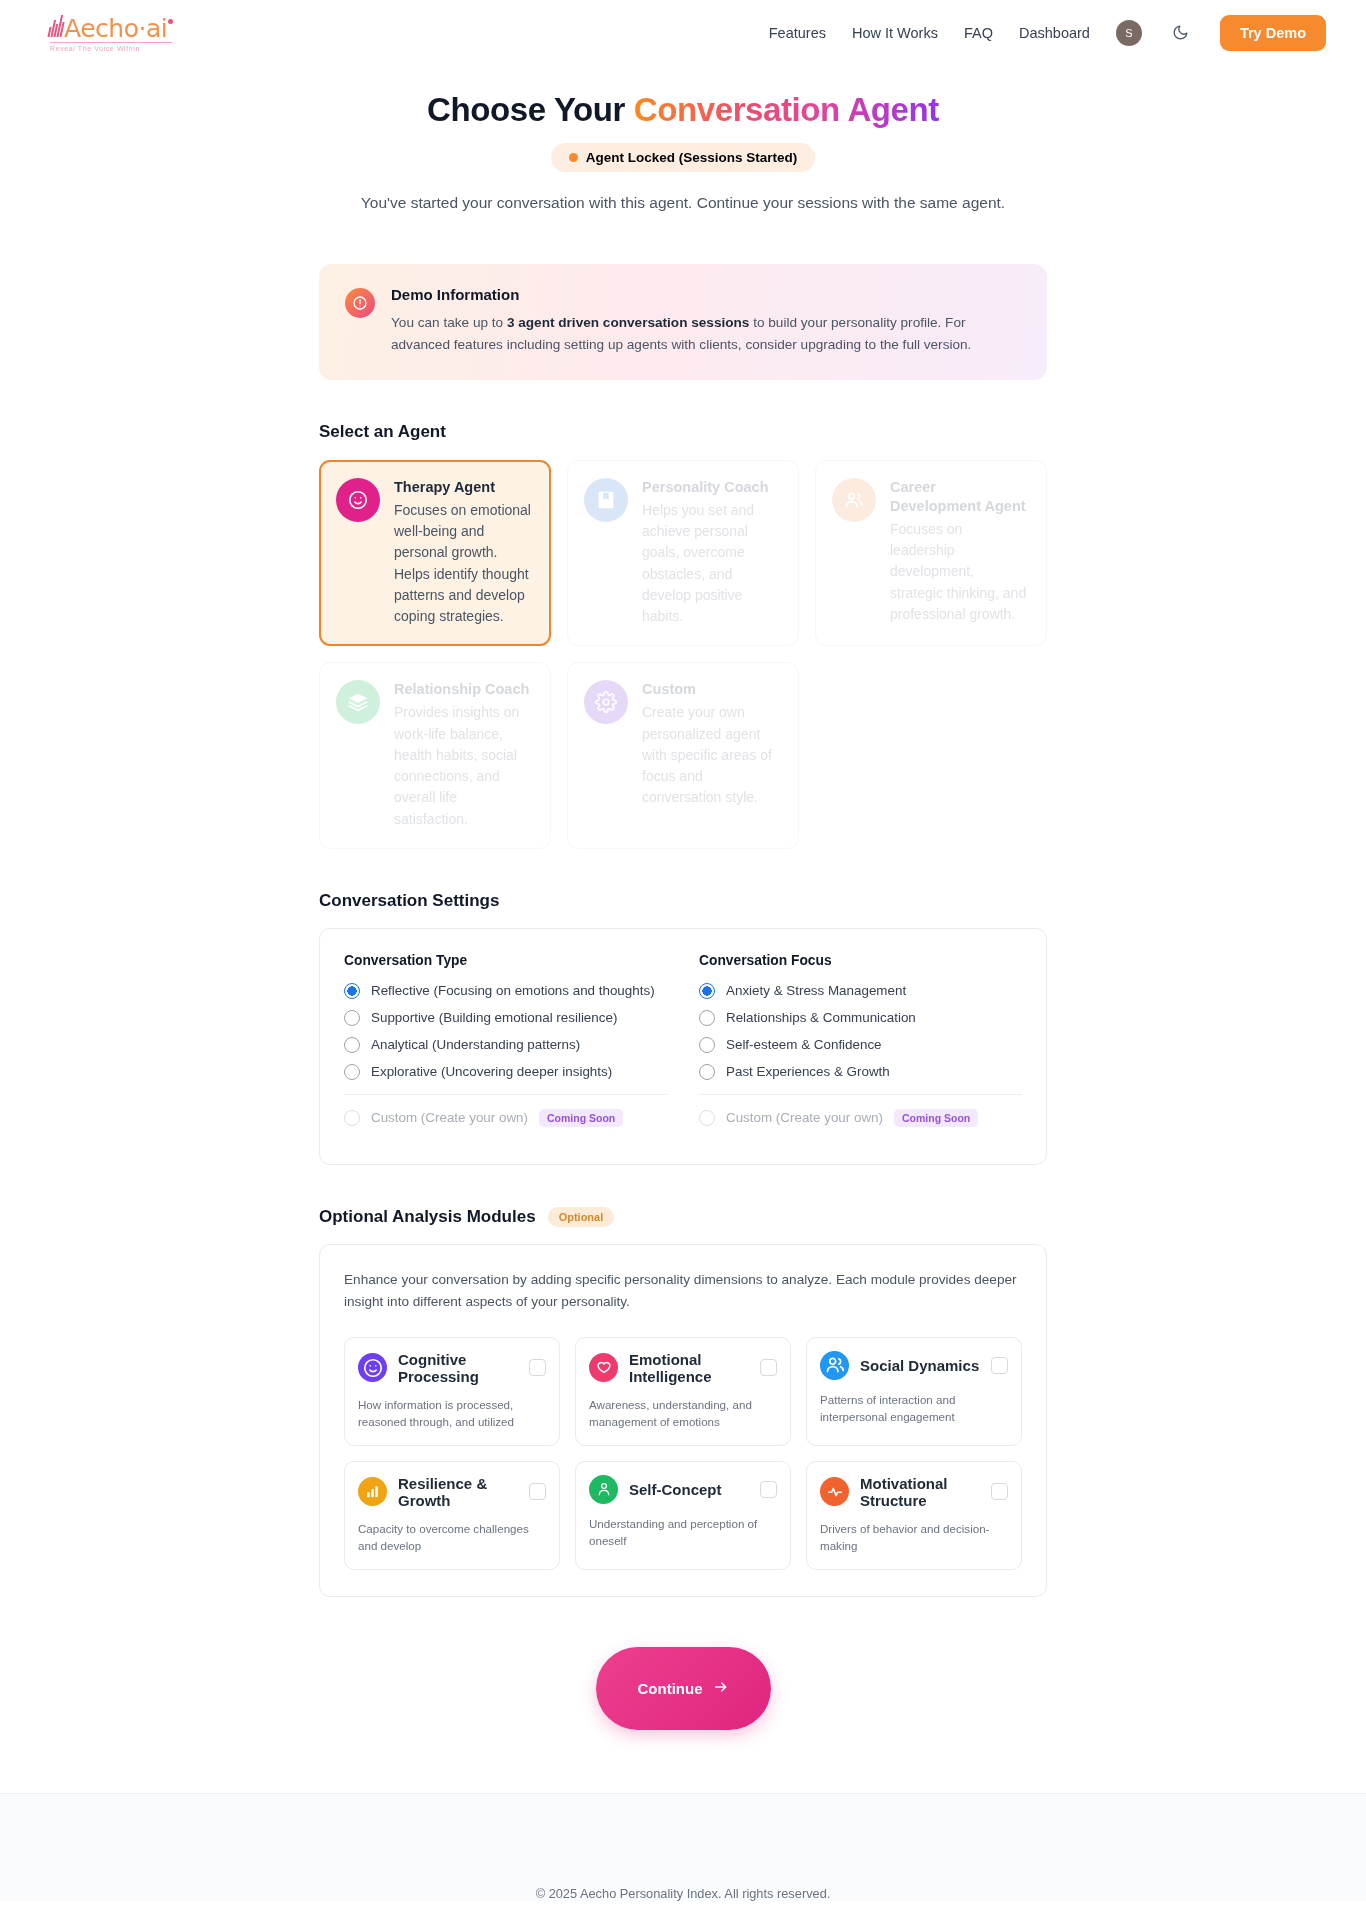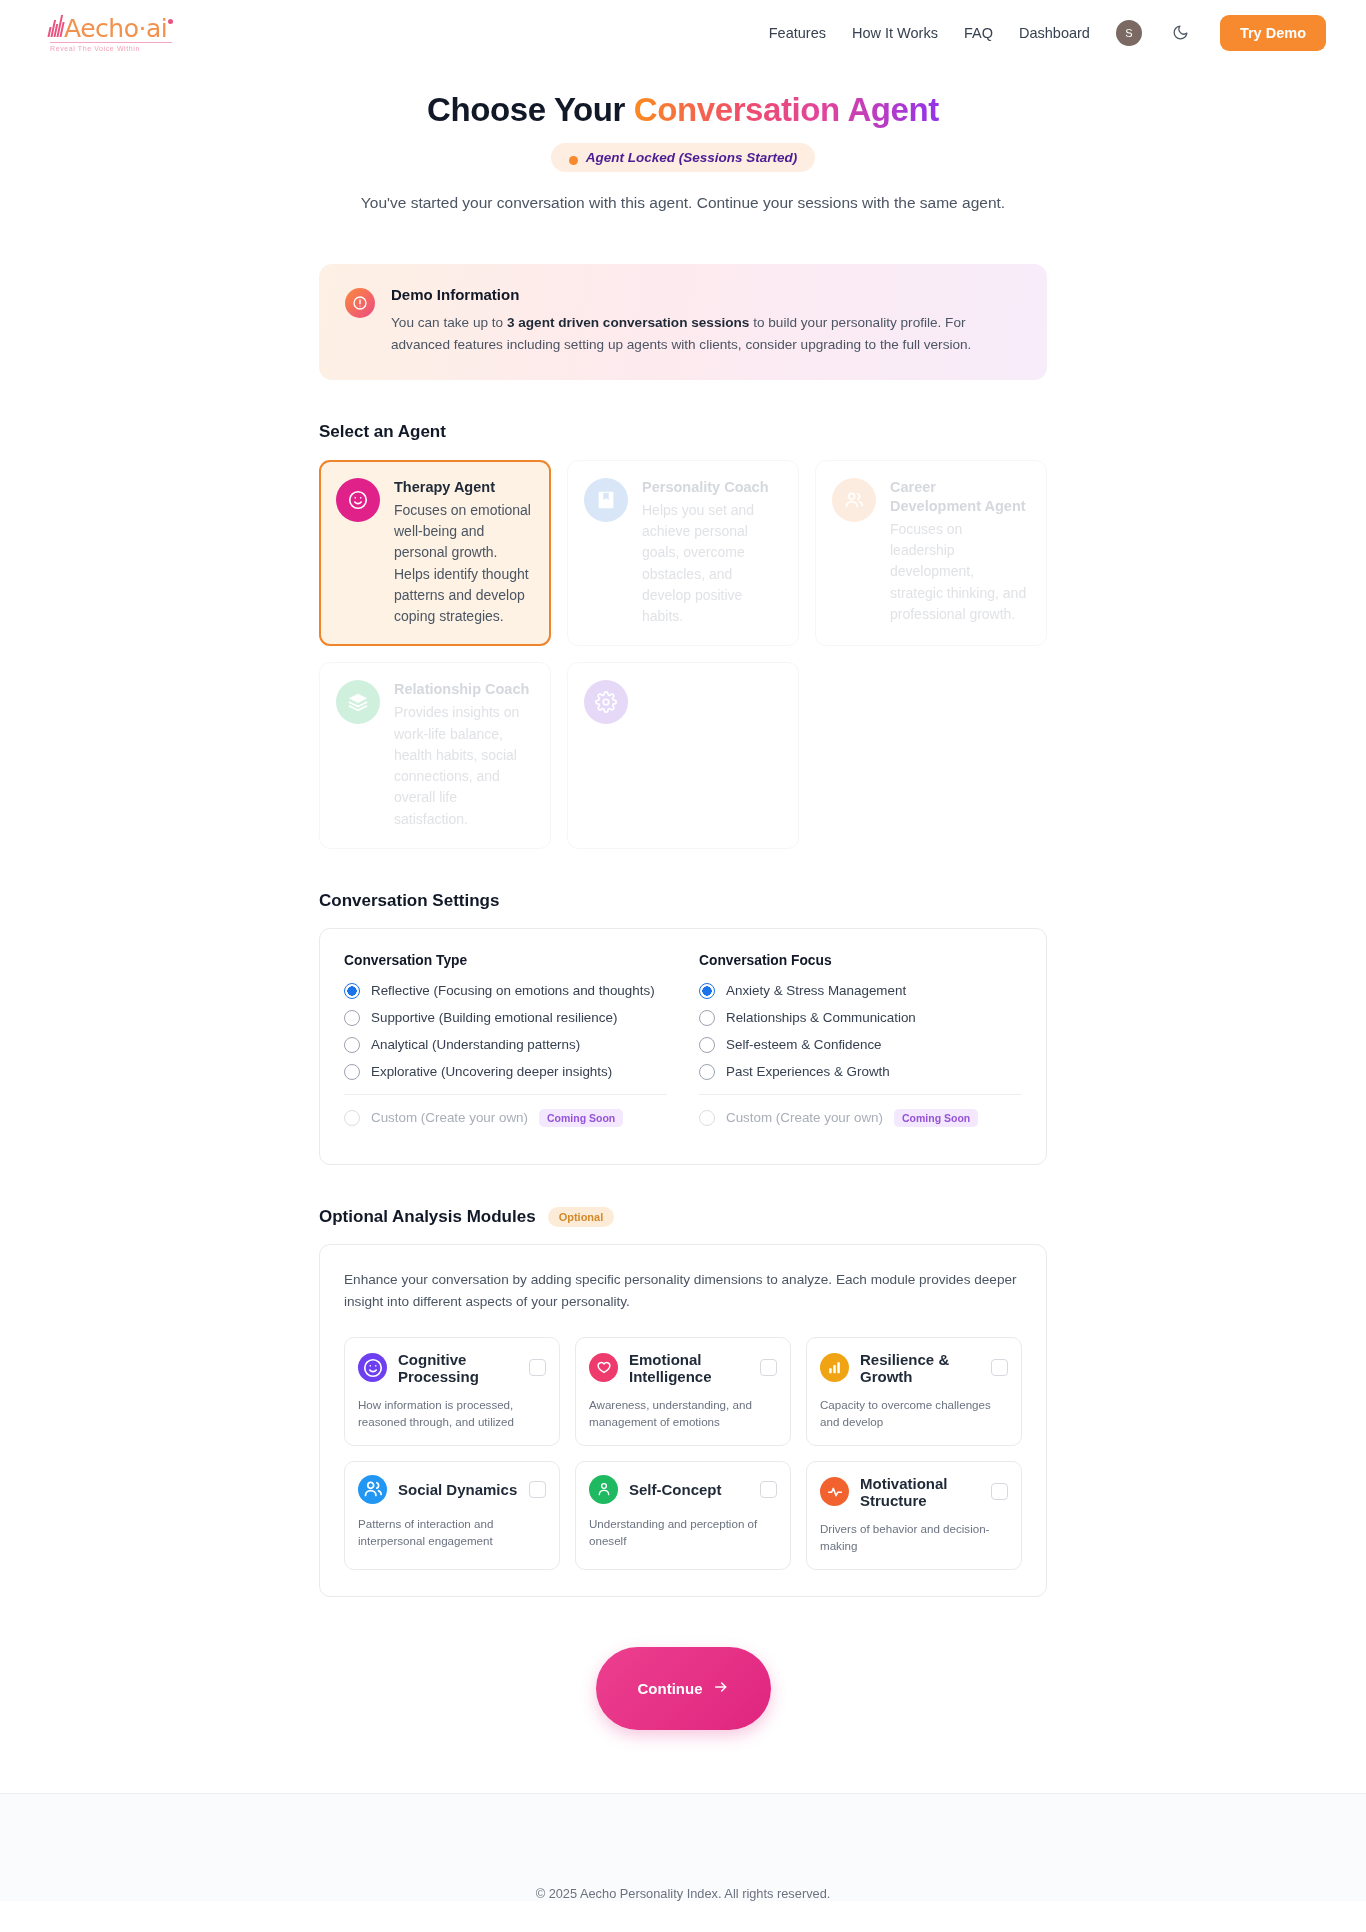--- a/index.html
+++ b/index.html
@@ -79,24 +79,24 @@
     letter-spacing: -0.4px;
     color: #111827;
     margin-top: 14px;
   }
   .title .grad {
     background: linear-gradient(90deg, #fb8a1e 0%, #ef4e6a 35%, #e0459b 62%, #9333ea 100%);
     -webkit-background-clip: text; background-clip: text; color: transparent;
   }
   .lock-badge {
     margin: 14px auto 0;
-    display: inline-flex; align-items: flex-end; gap: 8px;
-    background: #fdeee1; color: #4c1d95;
+    display: inline-flex; align-items: center; gap: 8px;
+    background: #fdeee1; color: #000000;
     border-radius: 999px; padding: 7px 18px;
-    font-size: 13.5px; font-weight: 600; font-style: italic;
+    font-size: 13.5px; font-weight: 600;
   }
   .lock-badge .dot { width: 9px; height: 9px; border-radius: 50%; background: #f7892e; }
   .badge-row { text-align: center; }
   .subtitle {
     text-align: center; margin-top: 22px;
     font-size: 15.5px; color: #4b5563;
   }
 
   .container { width: 728px; margin: 0 auto; }
 
@@ -356,20 +356,24 @@
             <div class="agent-desc">Provides insights on work-life balance, health habits, social connections, and overall life satisfaction.</div>
           </div>
         </div>
         <div class="agent-card dim">
           <div class="agent-ico" style="background:#c5a5ef">
             <svg width="22" height="22" viewBox="0 0 24 24" fill="none" stroke="currentColor" stroke-width="1.9" stroke-linecap="round" stroke-linejoin="round">
               <circle cx="12" cy="12" r="3"></circle>
               <path d="M19.4 15a1.6 1.6 0 0 0 .3 1.8l.1.1a2 2 0 1 1-2.8 2.8l-.1-.1a1.6 1.6 0 0 0-1.8-.3 1.6 1.6 0 0 0-1 1.5V21a2 2 0 1 1-4 0v-.1A1.6 1.6 0 0 0 9 19.4a1.6 1.6 0 0 0-1.8.3l-.1.1a2 2 0 1 1-2.8-2.8l.1-.1a1.6 1.6 0 0 0 .3-1.8 1.6 1.6 0 0 0-1.5-1H3a2 2 0 1 1 0-4h.1A1.6 1.6 0 0 0 4.6 9a1.6 1.6 0 0 0-.3-1.8l-.1-.1a2 2 0 1 1 2.8-2.8l.1.1a1.6 1.6 0 0 0 1.8.3H9a1.6 1.6 0 0 0 1-1.5V3a2 2 0 1 1 4 0v.1a1.6 1.6 0 0 0 1 1.5 1.6 1.6 0 0 0 1.8-.3l.1-.1a2 2 0 1 1 2.8 2.8l-.1.1a1.6 1.6 0 0 0-.3 1.8V9a1.6 1.6 0 0 0 1.5 1H21a2 2 0 1 1 0 4h-.1a1.6 1.6 0 0 0-1.5 1z"></path>
             </svg>
           </div>
+          <div>
+            <div class="agent-name">Custom</div>
+            <div class="agent-desc">Create your own personalized agent with specific areas of focus and conversation style.</div>
+          </div>
         </div>
       </div>
 
     <div class="section-head">
       <span>Conversation Settings</span>
     </div>
 
     <div class="panel">
       <div class="settings-cols">
 
@@ -462,46 +466,46 @@
                   <path d="M20.8 8.6c0 4.8-8.8 10-8.8 10S3.2 13.4 3.2 8.6A4.8 4.8 0 0 1 12 6a4.8 4.8 0 0 1 8.8 2.6z"></path>
                 </svg>
               </div>
               <div class="mod-name">Emotional Intelligence</div>
               <div class="mod-check"></div>
             </div>
             <div class="mod-desc">Awareness, understanding, and management of emotions</div>
           </div>
           <div class="mod-card">
             <div class="mod-top">
-              <div class="mod-ico" style="background:#f0a413">
-                <svg width="15" height="15" viewBox="0 0 24 24" fill="currentColor">
-                  <rect x="3.5" y="13" width="4" height="8" rx="1"></rect>
-                  <rect x="10" y="8" width="4" height="13" rx="1"></rect>
-                  <rect x="16.5" y="3.5" width="4" height="17.5" rx="1"></rect>
-                </svg>
-              </div>
-              <div class="mod-name">Resilience &amp; Growth</div>
-              <div class="mod-check"></div>
-            </div>
-            <div class="mod-desc">Capacity to overcome challenges and develop</div>
-          </div>
-          <div class="mod-card">
-            <div class="mod-top">
               <div class="mod-ico" style="background:#2196f3">
                 <svg width="22" height="22" viewBox="0 0 24 24" fill="none" stroke="currentColor" stroke-width="1.9" stroke-linecap="round" stroke-linejoin="round">
                   <circle cx="9.5" cy="8" r="3.2"></circle>
                   <path d="M3.8 19c0-3.1 2.5-5.2 5.7-5.2s5.7 2.1 5.7 5.2"></path>
                   <path d="M16.2 5.2a3.2 3.2 0 0 1 0 5.9"></path>
                   <path d="M18 13.9c1.7.7 2.9 2.2 2.9 4.1"></path>
                 </svg>
               </div>
               <div class="mod-name">Social Dynamics</div>
               <div class="mod-check"></div>
             </div>
             <div class="mod-desc">Patterns of interaction and interpersonal engagement</div>
+          </div>
+          <div class="mod-card">
+            <div class="mod-top">
+              <div class="mod-ico" style="background:#f0a413">
+                <svg width="15" height="15" viewBox="0 0 24 24" fill="currentColor">
+                  <rect x="3.5" y="13" width="4" height="8" rx="1"></rect>
+                  <rect x="10" y="8" width="4" height="13" rx="1"></rect>
+                  <rect x="16.5" y="3.5" width="4" height="17.5" rx="1"></rect>
+                </svg>
+              </div>
+              <div class="mod-name">Resilience &amp; Growth</div>
+              <div class="mod-check"></div>
+            </div>
+            <div class="mod-desc">Capacity to overcome challenges and develop</div>
           </div>
           <div class="mod-card">
             <div class="mod-top">
               <div class="mod-ico" style="background:#1fb961">
                 <svg width="16" height="16" viewBox="0 0 24 24" fill="none" stroke="currentColor" stroke-width="2" stroke-linecap="round">
                   <circle cx="12" cy="7.5" r="3.6"></circle>
                   <path d="M5 20.5c0-3.9 3.1-6.4 7-6.4s7 2.5 7 6.4"></path>
                 </svg>
               </div>
               <div class="mod-name">Self-Concept</div>

